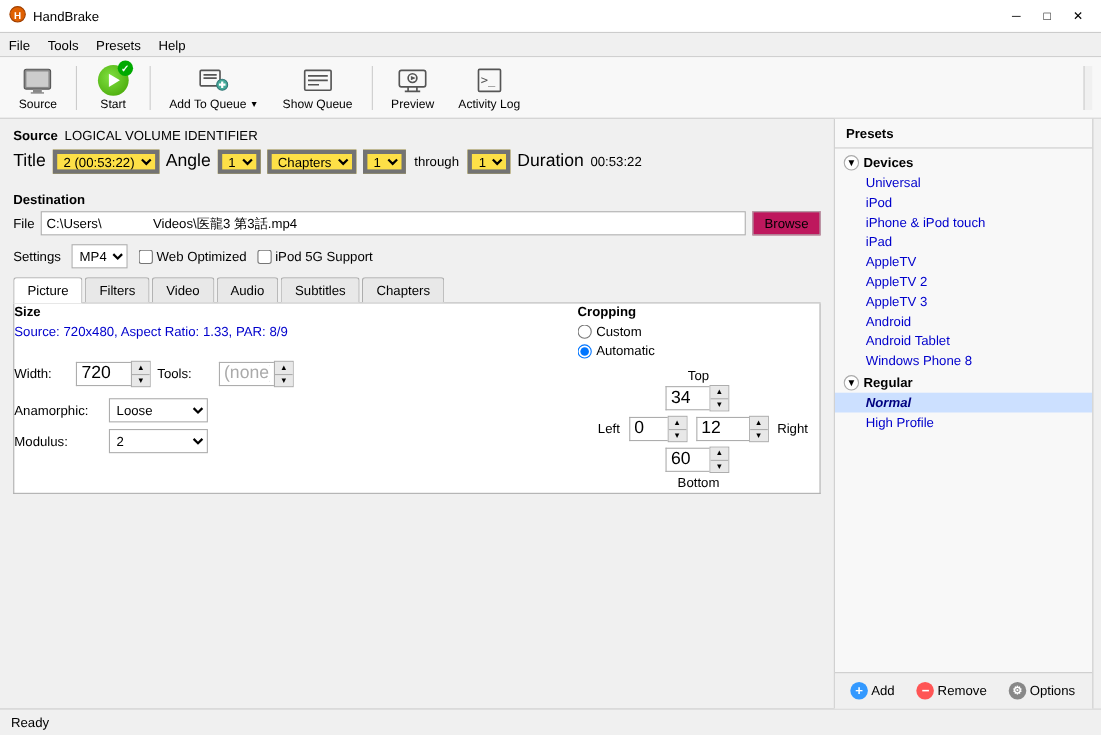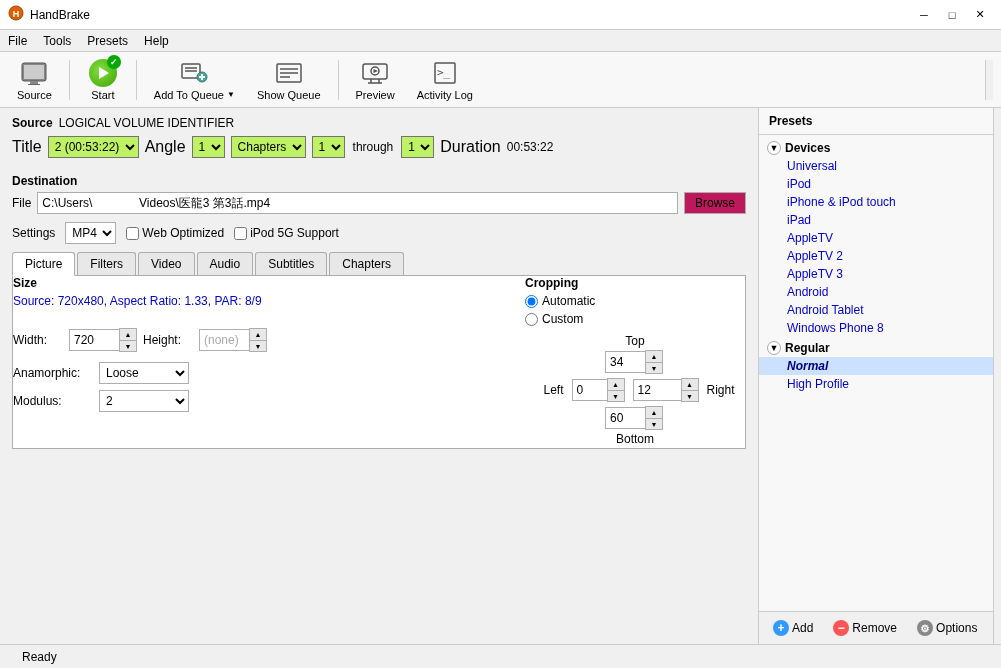--- a/index.html
+++ b/index.html
@@ -128,22 +128,22 @@
     .title-row {
       display: flex;
       align-items: center;
       margin-bottom: 8px;
       gap: 6px;
     }
     .title-row label { font-size: 16px; }
     select.small {
       height: 22px;
       font-size: 12px;
-      border: 1px solid #737373;
-      background: #bef264;
+      border: 4px solid #737373;
+      background: #fde047;
       padding: 0 2px;
     }
 
     
     .section-header {
       font-weight: bold;
       margin-bottom: 4px;
       margin-top: 16px;
     }
     .file-row {
@@ -241,21 +241,21 @@
     .spin-group {
       display: flex;
       align-items: center;
     }
     .spin-group input {
       width: 50px;
       height: 22px;
       border: 1px solid #adadad;
       border-right: none;
       padding: 0 4px;
-      font-size: 12px;
+      font-size: 16px;
     }
     .spin-arrows {
       display: flex;
       flex-direction: column;
       border: 1px solid #adadad;
     }
     .spin-arrow {
       width: 16px;
       height: 11px;
       background: #e8e8e8;
@@ -388,21 +388,21 @@
     
     #right-panel::-webkit-scrollbar { width: 8px; }
 
     
     #statusbar {
       height: 24px;
       background: #f0f0f0;
       border-top: 1px solid #ccc;
       display: flex;
       align-items: center;
-      padding: 0 22px;
+      padding: 0 10px;
       font-size: 12px;
     }
 
     
     #right-scroll {
       width: 8px;
       background: #f0f0f0;
       border-left: 1px solid #ccc;
     }
 
@@ -598,21 +598,21 @@
             <div class="source-info">Source: 720x480, Aspect Ratio: 1.33, PAR: 8/9</div>
             <div class="field-row">
               <label>Width:</label>
               <div class="spin-group">
                 <input type="text" value="720" style="">
                 <div class="spin-arrows">
                   <button class="spin-arrow">▲</button>
                   <button class="spin-arrow">▼</button>
                 </div>
               </div>
-              <label>Height:</label>
+              <label>Tools:</label>
               <div class="spin-group">
                 <input type="text" value="(none)" style="color: rgb(170, 170, 170);">
                 <div class="spin-arrows">
                   <button class="spin-arrow">▲</button>
                   <button class="spin-arrow">▼</button>
                 </div>
               </div>
             </div>
           </div>
           <div class="field-row">
@@ -631,26 +631,26 @@
               <option>8</option>
               <option>16</option>
             </select>
           </div>
         </div>
 
         <div class="picture-right">
           <div class="field-group-title">Cropping</div>
           <div class="radio-group">
             <label class="radio-option">
+              <input type="radio" name="crop" style="">
+              <span>Custom</span>
+            </label>
+            <label class="radio-option">
               <input type="radio" name="crop" checked="" style="">
               <span>Automatic</span>
-            </label>
-            <label class="radio-option">
-              <input type="radio" name="crop" style="">
-              <span>Custom</span>
             </label>
           </div>
 
           <div class="crop-grid">
 
             <div class="crop-row">
               <div style="width:60px;text-align:center;">
                 <div class="crop-val-label">Top</div>
                 <div class="spin-group">
                   <input type="text" value="34" style="width: 40px;">

